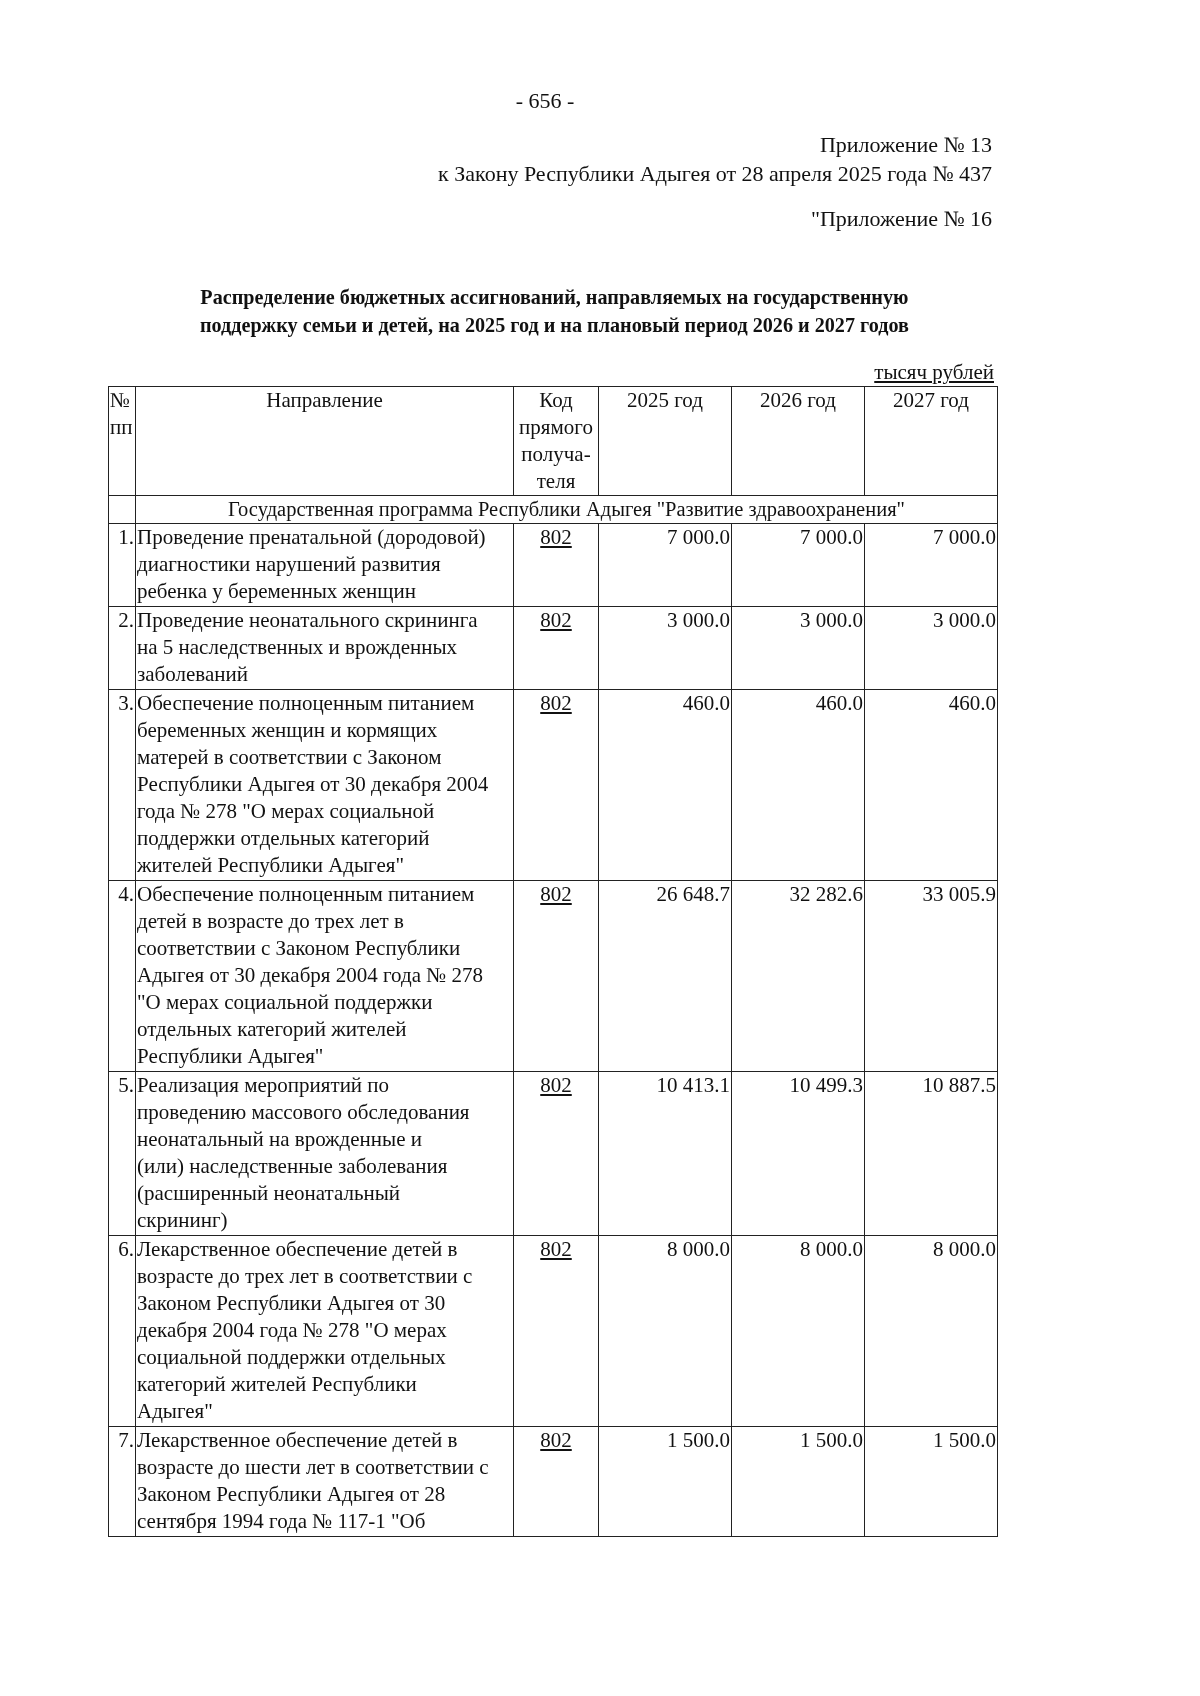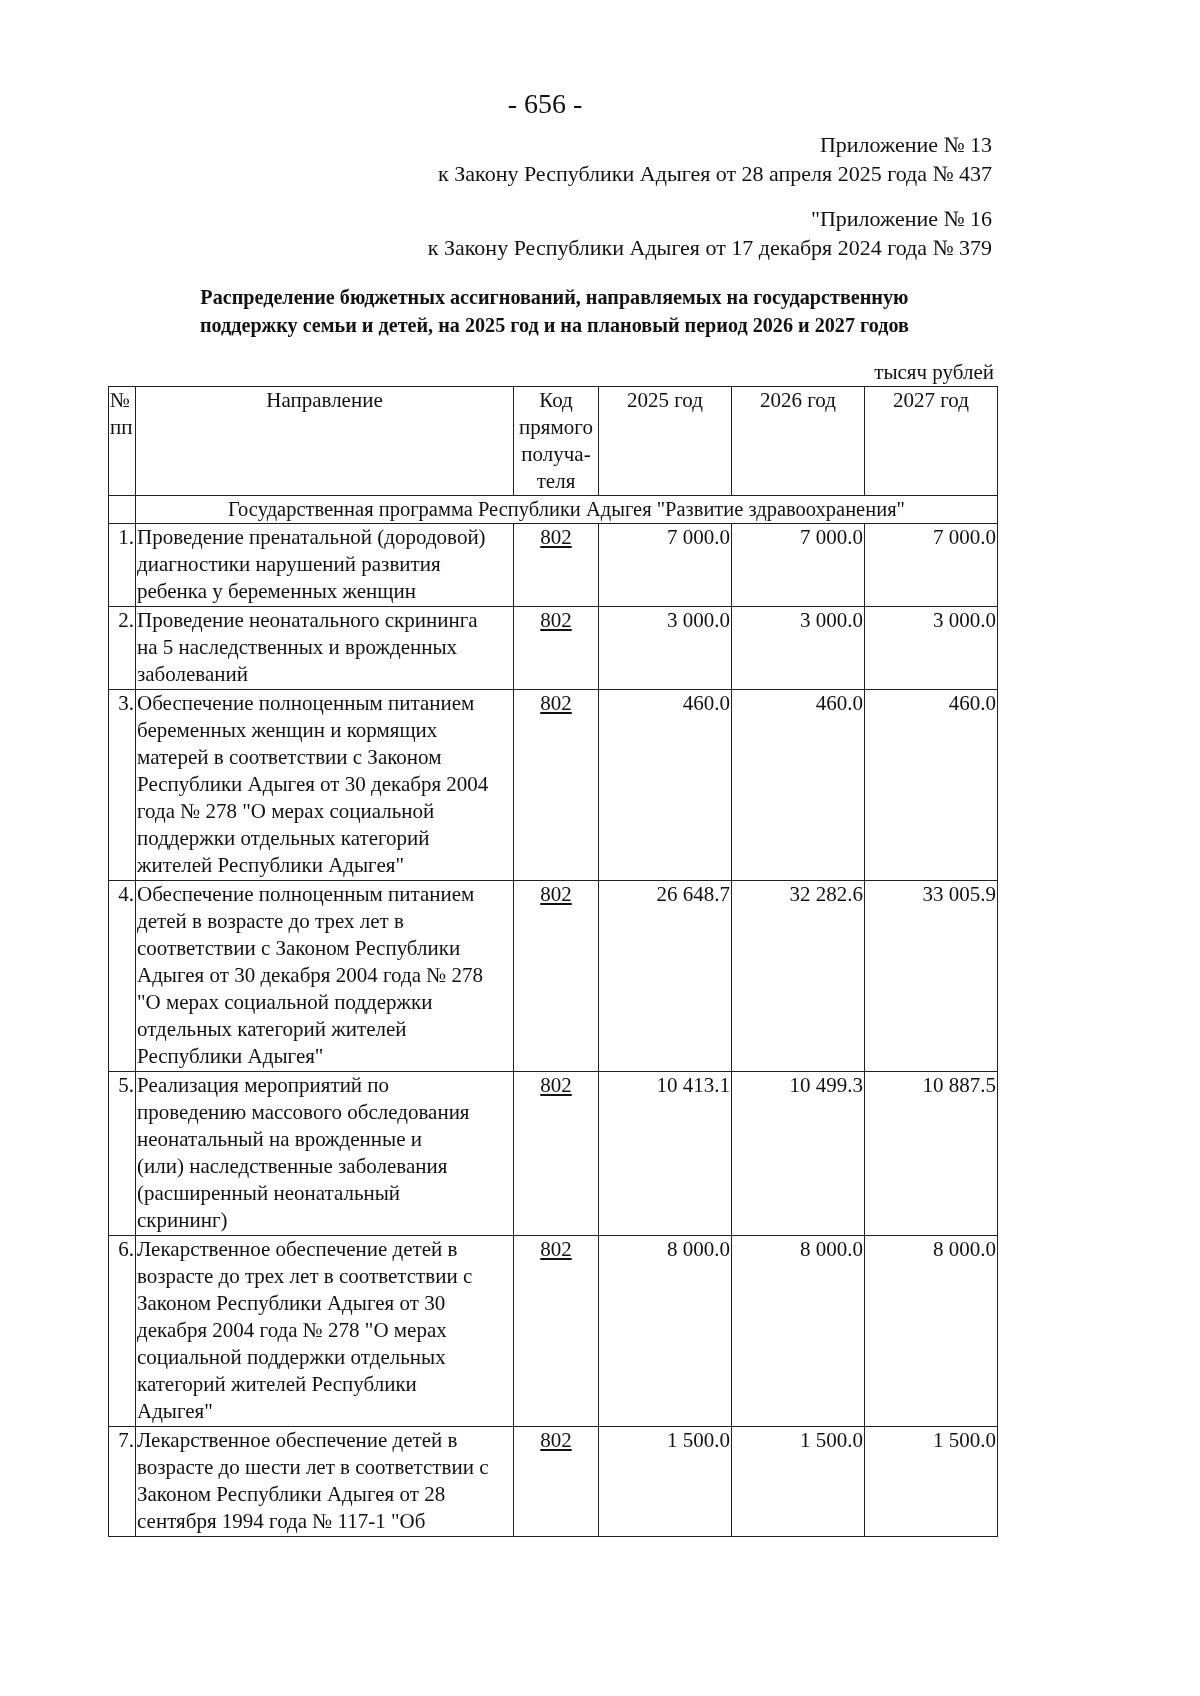--- a/index.html
+++ b/index.html
@@ -3,34 +3,34 @@
 <meta charset="utf-8">
 <style>
   html, body { margin: 0; padding: 0; background: #ffffff; }
   body {
     width: 1200px; height: 1696px; position: relative; overflow: hidden;
     font-family: "Liberation Serif", "DejaVu Serif", serif;
     color: #111;
   }
   .page-number {
     position: absolute; top: 88px; left: 0; width: 1090px; text-align: center;
-    font-size: 28px;
+    font-size: 22px;
   }
   .appendix {
     position: absolute; right: 208px; text-align: right; font-size: 22px; line-height: 29px;
   }
   .appendix.a1 { top: 130px; margin-left: 47px; }
   .appendix.a2 { top: 204px; }
   .doc-title {
     position: absolute; top: 283px; left: 108px; width: 930px; text-align: center;
     font-size: 21px; font-weight: bold; line-height: 28px;
     transform: scaleX(0.96); transform-origin: left top;
   }
   .unit {
-    position: absolute; top: 360px; right: 206px; font-size: 21px;
+    position: absolute; top: 360px; right: 206px; font-size: 21px; text-decoration: underline;
   }
   table.alloc {
     position: absolute; top: 386px; left: 108px;
     border-collapse: collapse; table-layout: fixed; width: 890px;
     font-size: 21px; line-height: 27px;
   }
   table.alloc td, table.alloc th {
     border: 1.5px solid #222; padding: 0 1px; vertical-align: top; font-weight: normal;
   }
   col.c-num { width: 27px; }
@@ -52,21 +52,20 @@
 
 <div class="page-number">- 656 -</div>
 
 <div class="appendix a1">
   <div>Приложение № 13</div>
   <div>к Закону Республики Адыгея от 28 апреля 2025 года № 437</div>
 </div>
 
 <div class="appendix a2">
   <div>"Приложение № 16</div>
-  <div>к Закону Республики Адыгея от 17 декабря 2024 года № 379</div>
 </div>
 
 <div class="doc-title">
   <div>Распределение бюджетных ассигнований, направляемых на государственную</div>
   <div>поддержку семьи и детей, на 2025 год и на плановый период 2026 и 2027 годов</div>
 </div>
 
 <div class="unit">тысяч рублей</div>
 
 <table class="alloc">

